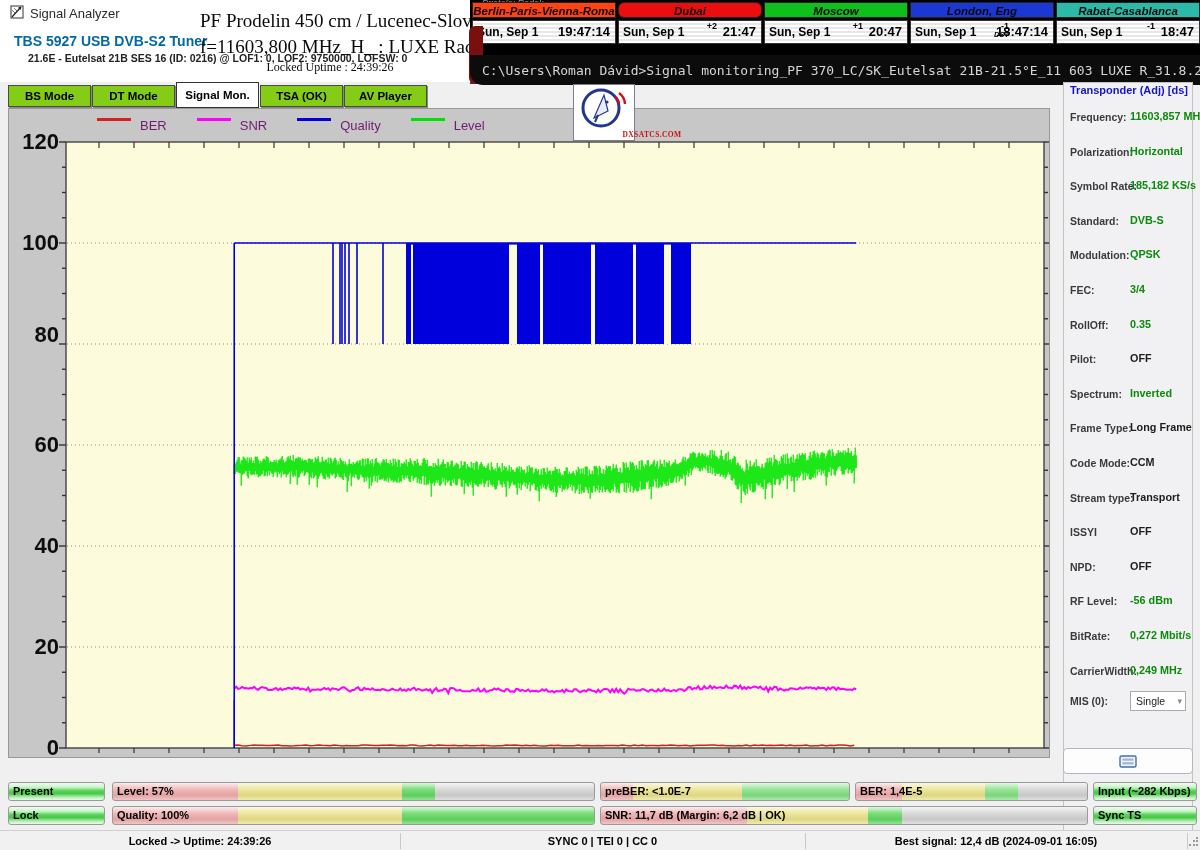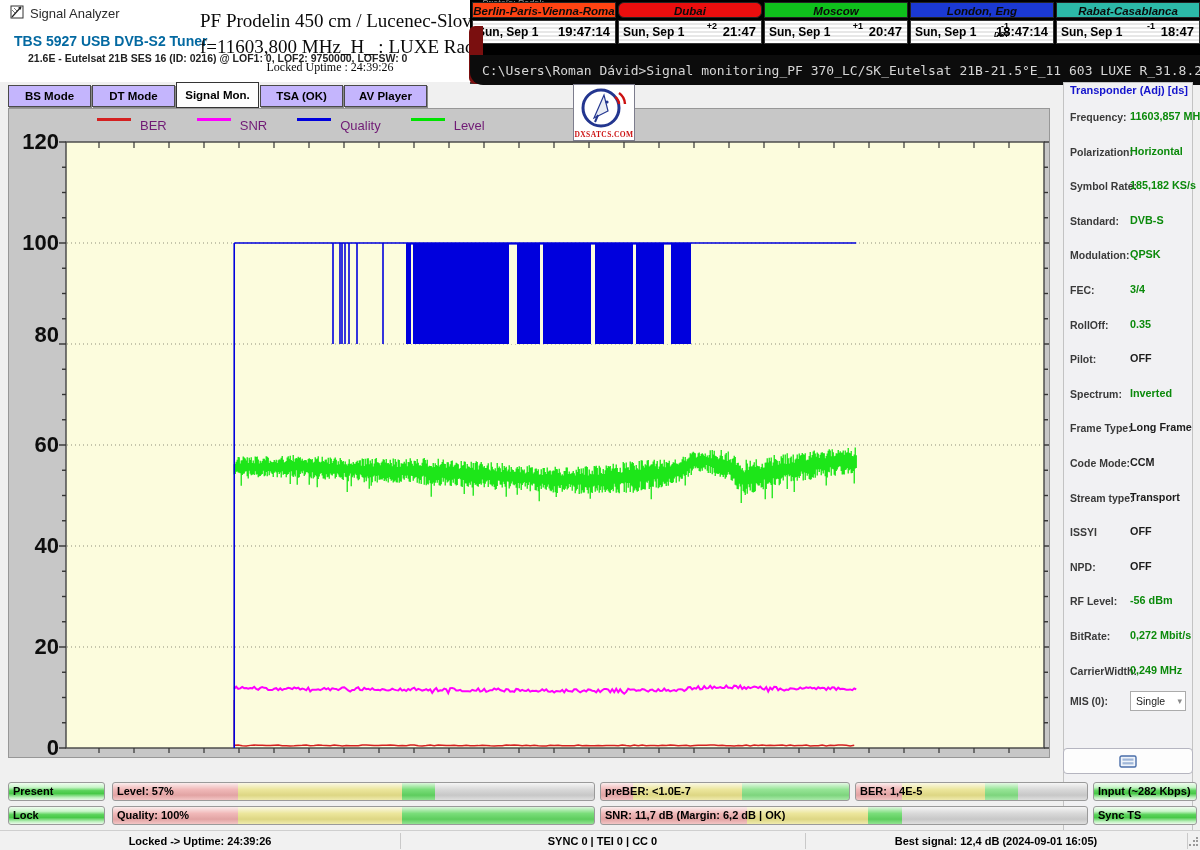--- a/index.html
+++ b/index.html
@@ -34,29 +34,29 @@
 
   
   #red-sliver{left:469px;top:26px;width:14px;height:58px;background:#7a0f0f;border-radius:6px 0 0 6px;}
   #console{left:470px;top:55px;width:730px;height:30px;background:#0c0c0c;border-bottom-left-radius:13px;
            display:flex;align-items:center;}
   #console-line{margin-left:12px;font-family:"DejaVu Sans Mono","Liberation Mono",monospace;
                 font-size:13px;color:#d6d6d6;white-space:nowrap;}
 
   
   #tabrow{left:0;top:82px;width:470px;height:26px;background:#f0f0f0;}
-  .tab{position:absolute;top:3px;width:81px;height:20px;background:#c4b5fd;border:1px solid #4a4a4a;
+  .tab{position:absolute;top:3px;width:81px;height:20px;background:#84cc16;border:1px solid #4a4a4a;
        box-shadow:1px 1px 0 #8a8a8a;font-size:11.5px;font-weight:bold;color:#000;
        display:flex;align-items:center;justify-content:center;cursor:default;}
   .tab.active{background:#fdfdfd;top:0px;height:24px;box-shadow:none;border-color:#333;}
 
   
   #logo{left:573px;top:84px;width:62px;height:57px;background:#fff;border:1px solid #7d7d8d;box-sizing:border-box;z-index:30;}
   #logo-text{position:absolute;left:0;bottom:1px;width:100%;text-align:center;color:#cc1111;
-             font-family:"Liberation Serif",serif;font-size:7.5px;font-weight:bold;letter-spacing:.4px;}
+             font-family:"Liberation Serif",serif;font-size:7.5px;font-weight:bold;letter-spacing:.4px;padding-left:48px;}
 
   
   #chart-panel{left:8px;top:108px;width:1042px;height:650px;background:#c7c7c7;border:1px solid #979797;box-sizing:border-box;}
   #legend{position:absolute;left:88px;top:9px;display:flex;gap:30px;align-items:center;}
   .legend-item{display:flex;gap:9px;font-size:13px;color:#701a75;}
   .legend-line{width:34px;height:3px;}
   .ylabel{position:absolute;width:44px;left:6px;text-align:right;font-size:22px;font-weight:600;color:#0d0d0d;}
 
   
   #sidebar{left:1063px;top:82px;width:130px;height:757px;background:#f1f1f3;border:1px solid #c3c3c3;box-sizing:border-box;}

